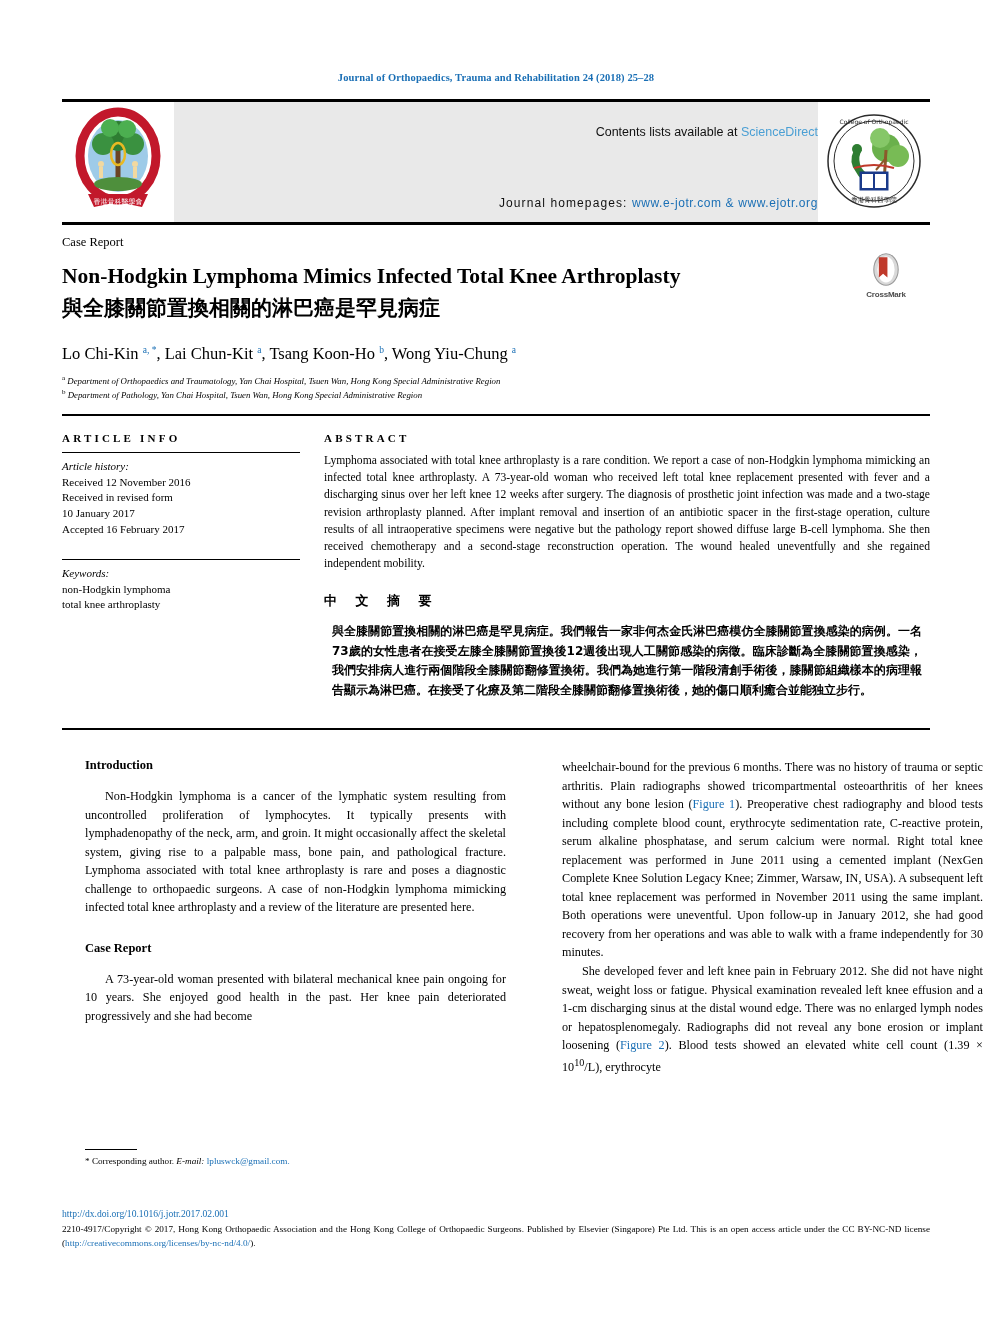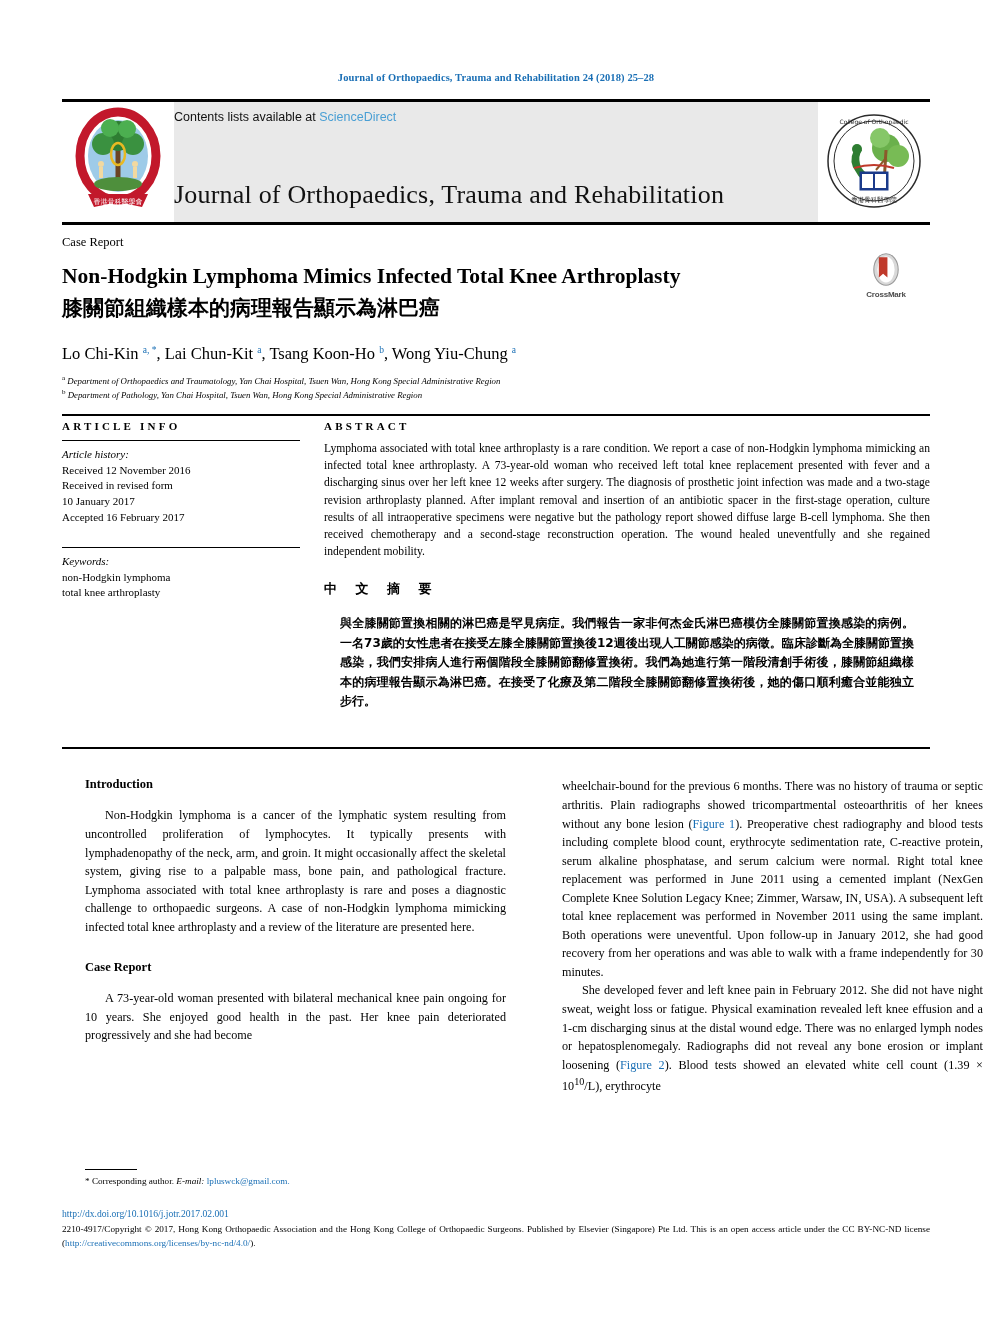--- a/index.html
+++ b/index.html
@@ -49,22 +49,22 @@
     align-items: center;
     justify-content: center;
     background: #fff;
   }
   .masthead-center {
     flex: 1 1 auto;
     background: #e9e9e9;
     display: flex;
     flex-direction: column;
     justify-content: space-between;
-    padding: 8px 0 12px 0;
-    text-align: left;
+    padding: 23px 0 12px 0;
+    text-align: right;
   }
   .contents-line {
     font-size: 12.5px;
     font-family: "Liberation Sans", sans-serif;
     color: #111;
   }
   .contents-line .sd { color: #4a9fd4; }
   .journal-name {
     font-size: 26px;
     font-family: "Liberation Serif", serif;
@@ -129,21 +129,21 @@
   .cm-text {
     font-size: 8px;
     font-weight: bold;
     font-family: "Liberation Sans", sans-serif;
     color: #4c4c4c;
     letter-spacing: -0.2px;
   }
 
   
   .rule-med { border-top: 2px solid #000; margin-top: 12px; }
-  .infowrap { display: flex; gap: 24px; padding-top: 4px; }
+  .infowrap { display: flex; gap: 24px; padding-top: 16px; }
   .col-info { width: 238px; flex: 0 0 238px; }
   .col-abs  { flex: 1 1 auto; }
 
   .sechead {
     font-size: 11px;
     font-weight: bold;
     letter-spacing: 3.2px;
     font-family: "Liberation Serif", serif;
     margin-bottom: 8px;
   }
@@ -169,21 +169,21 @@
     letter-spacing: 7px;
     font-family: "DejaVu Sans", sans-serif;
     margin: 20px 0 12px 0;
   }
   .abstract-cn {
     font-size: 12px;
     line-height: 1.62;
     text-align: justify;
     font-family: "DejaVu Sans", sans-serif;
     font-weight: bold;
-    margin: 16px;
+    margin: 8px;
   }
 
   .rule-med2 { border-top: 2px solid #000; margin-top: 20px; }
 
   
   .body2col {
     display: flex;
     gap: 33px;
     padding-top: 28px;
   }
@@ -265,21 +265,23 @@
         <ellipse cx="48" cy="78" rx="24" ry="7" fill="#4e8f3c"></ellipse>
         <path d="M18 88 L78 88 L72 101 L48 96 L24 101 Z" fill="#c2182b"></path>
         <text x="48" y="98" font-size="7" fill="#ffffff" text-anchor="middle" font-family="DejaVu Sans">香港骨科醫學會</text>
       </svg>
     </div>
 
     <div class="masthead-center">
       <div class="contents-line">
         <span>Contents lists available at </span><span class="sd">ScienceDirect</span>
       </div>
-      <div class="journal-name">Journal of Orthopaedics, Trauma and Rehabilitation</div>
+      <div class="homepages">
+        <span>Journal homepages: </span><span class="url">www.e-jotr.com &amp; www.ejotr.org</span>
+      </div>
     </div>
 
     <div class="logo-right">
       <svg width="100" height="112" viewBox="0 0 100 112" aria-hidden="true">
         <circle cx="50" cy="55" r="46" fill="#ffffff" stroke="#2b2b2b" stroke-width="1.5"></circle>
         <circle cx="50" cy="55" r="40" fill="#ffffff" stroke="#2b2b2b" stroke-width="1"></circle>
         <circle cx="62" cy="42" r="14" fill="#6ab04c"></circle>
         <circle cx="74" cy="50" r="11" fill="#78bb55"></circle>
         <circle cx="56" cy="32" r="10" fill="#86c768"></circle>
         <path d="M62 44 L60 78" stroke="#8b5a2b" stroke-width="3"></path>
@@ -304,21 +306,21 @@
       <svg class="cm-badge" viewBox="0 0 40 46">
         <ellipse cx="20" cy="23" rx="17" ry="22" fill="#d9d9d9" stroke="#9a9a9a" stroke-width="1.5"></ellipse>
         <ellipse cx="20" cy="23" rx="12" ry="18" fill="#ffffff"></ellipse>
         <path d="M10 6 L22 6 L22 34 L16 29 L10 34 Z" fill="#c0392b"></path>
       </svg>
       <span class="cm-text">CrossMark</span>
     </div>
 
     <div class="kicker">Case Report</div>
     <h1 class="article-title">Non-Hodgkin Lymphoma Mimics Infected Total Knee Arthroplasty</h1>
-    <h2 class="article-title-cn">膝關節組織樣本的病理報告顯示為淋巴癌</h2>
+    <h2 class="article-title-cn">與全膝關節置換相關的淋巴癌是罕見病症</h2>
 
     <div class="authors">
       Lo Chi-Kin <sup>a, *</sup>, Lai Chun-Kit <sup>a</sup>, Tsang Koon-Ho <sup>b</sup>, Wong Yiu-Chung <sup>a</sup>
     </div>
 
     <p class="affil"><sup>a</sup> <span>Department of Orthopaedics and Traumatology, Yan Chai Hospital, Tsuen Wan, Hong Kong Special Administrative Region</span></p>
     <p class="affil"><sup>b</sup> <span>Department of Pathology, Yan Chai Hospital, Tsuen Wan, Hong Kong Special Administrative Region</span></p>
   </div>
 
   <div class="rule-med"></div>

